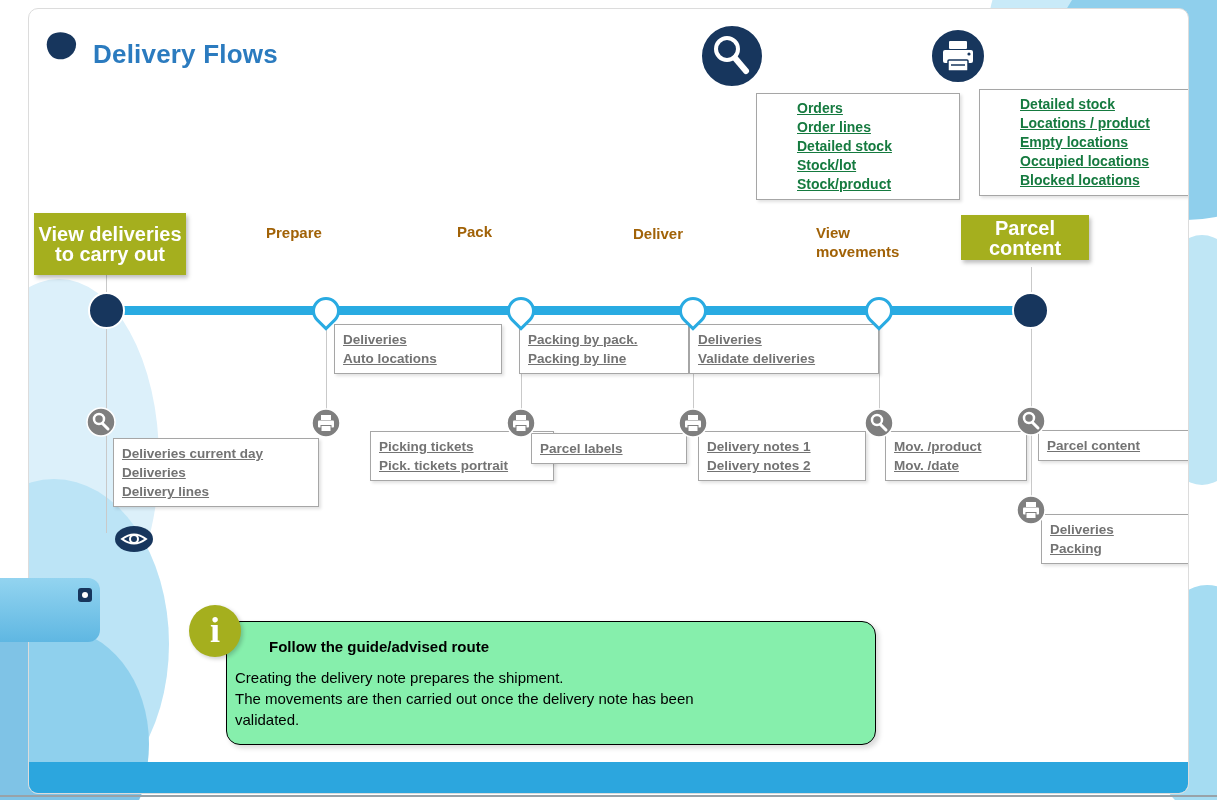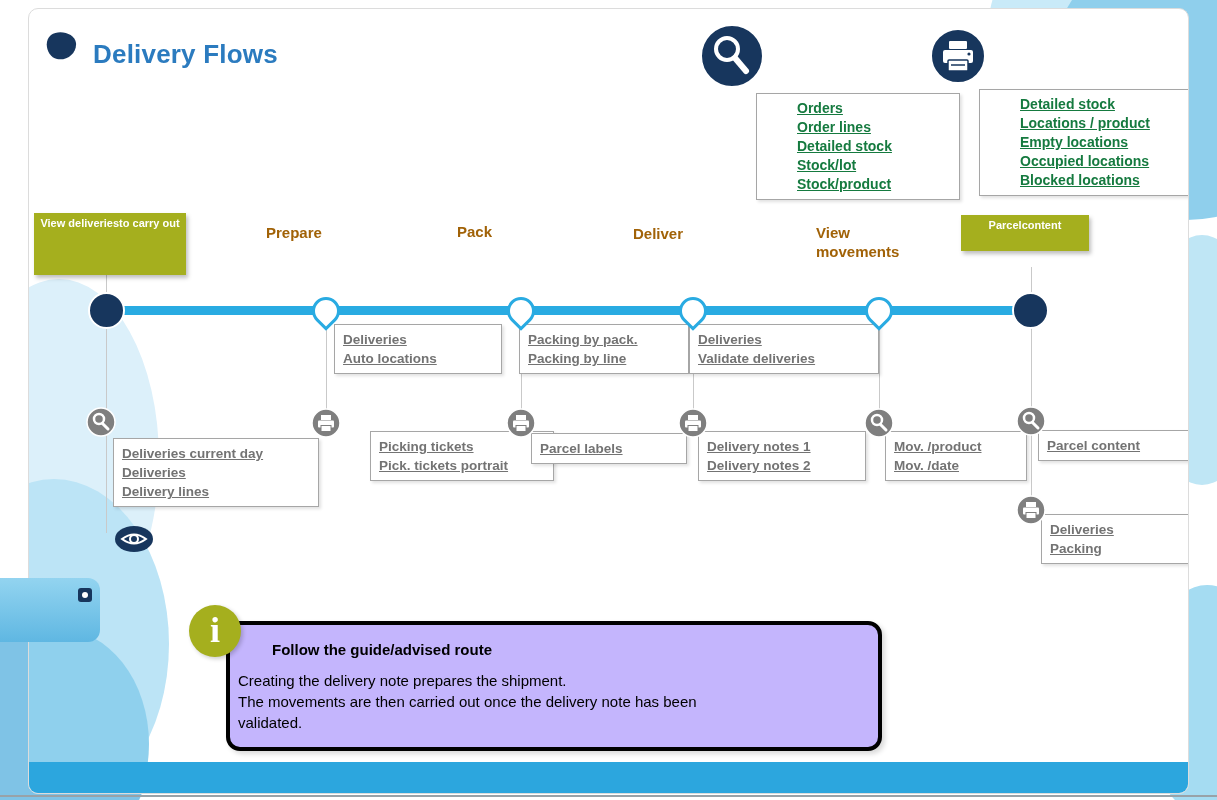--- a/index.html
+++ b/index.html
@@ -9,33 +9,33 @@
   .card{position:absolute;left:28px;top:8px;width:1159px;height:784px;background:#fff;border:1px solid #DCDCDC;border-radius:10px;overflow:hidden;z-index:1;}
   .logo{position:absolute;left:16px;top:22px;z-index:3;}
   .app-title{position:absolute;left:64px;top:30px;font-size:26px;font-weight:bold;color:#2B7BBF;letter-spacing:.2px;z-index:3;}
   .big-icon{position:absolute;z-index:4;}
   .linkbox{position:absolute;background:#fff;border:1px solid #A6A6A6;box-shadow:2px 2px 3px rgba(0,0,0,.12);padding:5px 8px;z-index:3;}
   .linkbox a{display:block;font-size:13.5px;font-weight:bold;line-height:19px;text-decoration:underline;cursor:pointer;white-space:nowrap;}
   .green a{color:#157A3F;}
   .blue a{color:#737373;}
   .toplinks a{font-size:14px;line-height:19px;margin-left:32px;}
   .stage{position:absolute;color:#a16207;font-weight:bold;font-size:15px;text-align:left;line-height:19px;z-index:3;}
-  .milestone{position:absolute;background:#A5AF1E;color:#fff;font-weight:bold;font-size:11px;text-align:right;display:flex;flex-direction:row;justify-content:center;line-height:20px;box-shadow:2px 3px 4px rgba(0,0,0,.25);z-index:3;}
+  .milestone{position:absolute;background:#A5AF1E;color:#fff;font-weight:bold;font-size:20px;text-align:center;display:flex;flex-direction:column;justify-content:center;line-height:20px;box-shadow:2px 3px 4px rgba(0,0,0,.25);z-index:3;}
   .vline{position:absolute;width:1px;background:#C9C9C9;z-index:1;}
   .bar{position:absolute;left:77px;top:297px;width:925px;height:9px;background:#29ABE2;border-radius:4px;z-index:2;}
   .node{position:absolute;width:33px;height:33px;background:#17365D;border:2px solid #fff;border-radius:50%;z-index:3;}
   .pin{position:absolute;width:22px;height:22px;background:#fff;border:3px solid #29ABE2;border-radius:50% 50% 50% 0;transform:rotate(-45deg);z-index:4;}
   .gicon{position:absolute;z-index:4;}
   .band{position:absolute;left:0;top:753px;width:100%;height:31px;background:#2CA6DE;z-index:2;}
   .side-tab{position:absolute;left:0;top:578px;width:100px;height:64px;background:linear-gradient(180deg,#93D4F0,#5FB7E2);border-radius:0 12px 12px 0;z-index:5;cursor:pointer;}
   .tab-glyph{position:absolute;right:8px;top:10px;width:14px;height:14px;background:#17365D;border-radius:3px;}
   .tab-glyph::after{content:"";position:absolute;left:4px;top:4px;width:6px;height:6px;background:#fff;border-radius:50%;}
   .bottom-line{position:absolute;left:0;top:795px;width:100%;height:2px;background:#98A2A8;z-index:6;}
   .info-circle{position:absolute;left:160px;top:596px;width:52px;height:52px;border-radius:50%;background:#A5AF1E;color:#fff;text-align:center;z-index:4;font-family:"Liberation Serif",serif;font-weight:bold;font-size:36px;line-height:50px;box-shadow:2px 2px 4px rgba(0,0,0,.2);}
-  .note-box{position:absolute;left:197px;top:612px;width:648px;height:122px;background:#c4b5fd;border:4px solid #000000;border-radius:14px;box-shadow:3px 3px 5px rgba(0,0,0,.15);z-index:3;}
+  .note-box{position:absolute;left:197px;top:612px;width:648px;height:122px;background:#86efac;border:1px solid #000000;border-radius:14px;box-shadow:3px 3px 5px rgba(0,0,0,.15);z-index:3;}
   .note-title{margin:16px 0 12px 42px;font-size:15px;font-weight:bold;color:#000;}
   .note-line{margin-left:8px;font-size:15px;line-height:21px;color:#000;width:500px;}
 </style>
 </head>
 <body>
 
 <div class="page">
 
   <div class="deco" style="right:-70px;top:-110px;width:300px;height:300px;background:#C9EAF8;"></div>
   <div class="deco" style="right:-110px;top:-60px;width:280px;height:280px;background:#8FCFEC;"></div>
@@ -93,21 +93,21 @@
       <span>View deliveries</span>
       <span>to carry out</span>
     </div>
     <div class="stage" style="left:237px;top:214px;width:120px;">Prepare</div>
     <div class="stage" style="left:428px;top:213px;width:120px;">Pack</div>
     <div class="stage" style="left:604px;top:215px;width:120px;">Deliver</div>
     <div class="stage" style="left:787px;top:214px;width:126px;">
       <div>View</div>
       <div>movements</div>
     </div>
-    <div class="milestone" style="left:932px;top:206px;width:128px;height:36px;">
+    <div class="milestone" style="left:932px;top:206px;width:128px;height:45px;">
       <span>Parcel</span>
       <span>content</span>
     </div>
 
     <div class="vline" style="left:77px;top:266px;height:258px;"></div>
     <div class="vline" style="left:297px;top:310px;height:96px;"></div>
     <div class="vline" style="left:492px;top:310px;height:96px;"></div>
     <div class="vline" style="left:664px;top:310px;height:96px;"></div>
     <div class="vline" style="left:850px;top:310px;height:96px;"></div>
     <div class="vline" style="left:1002px;top:258px;height:240px;"></div>

